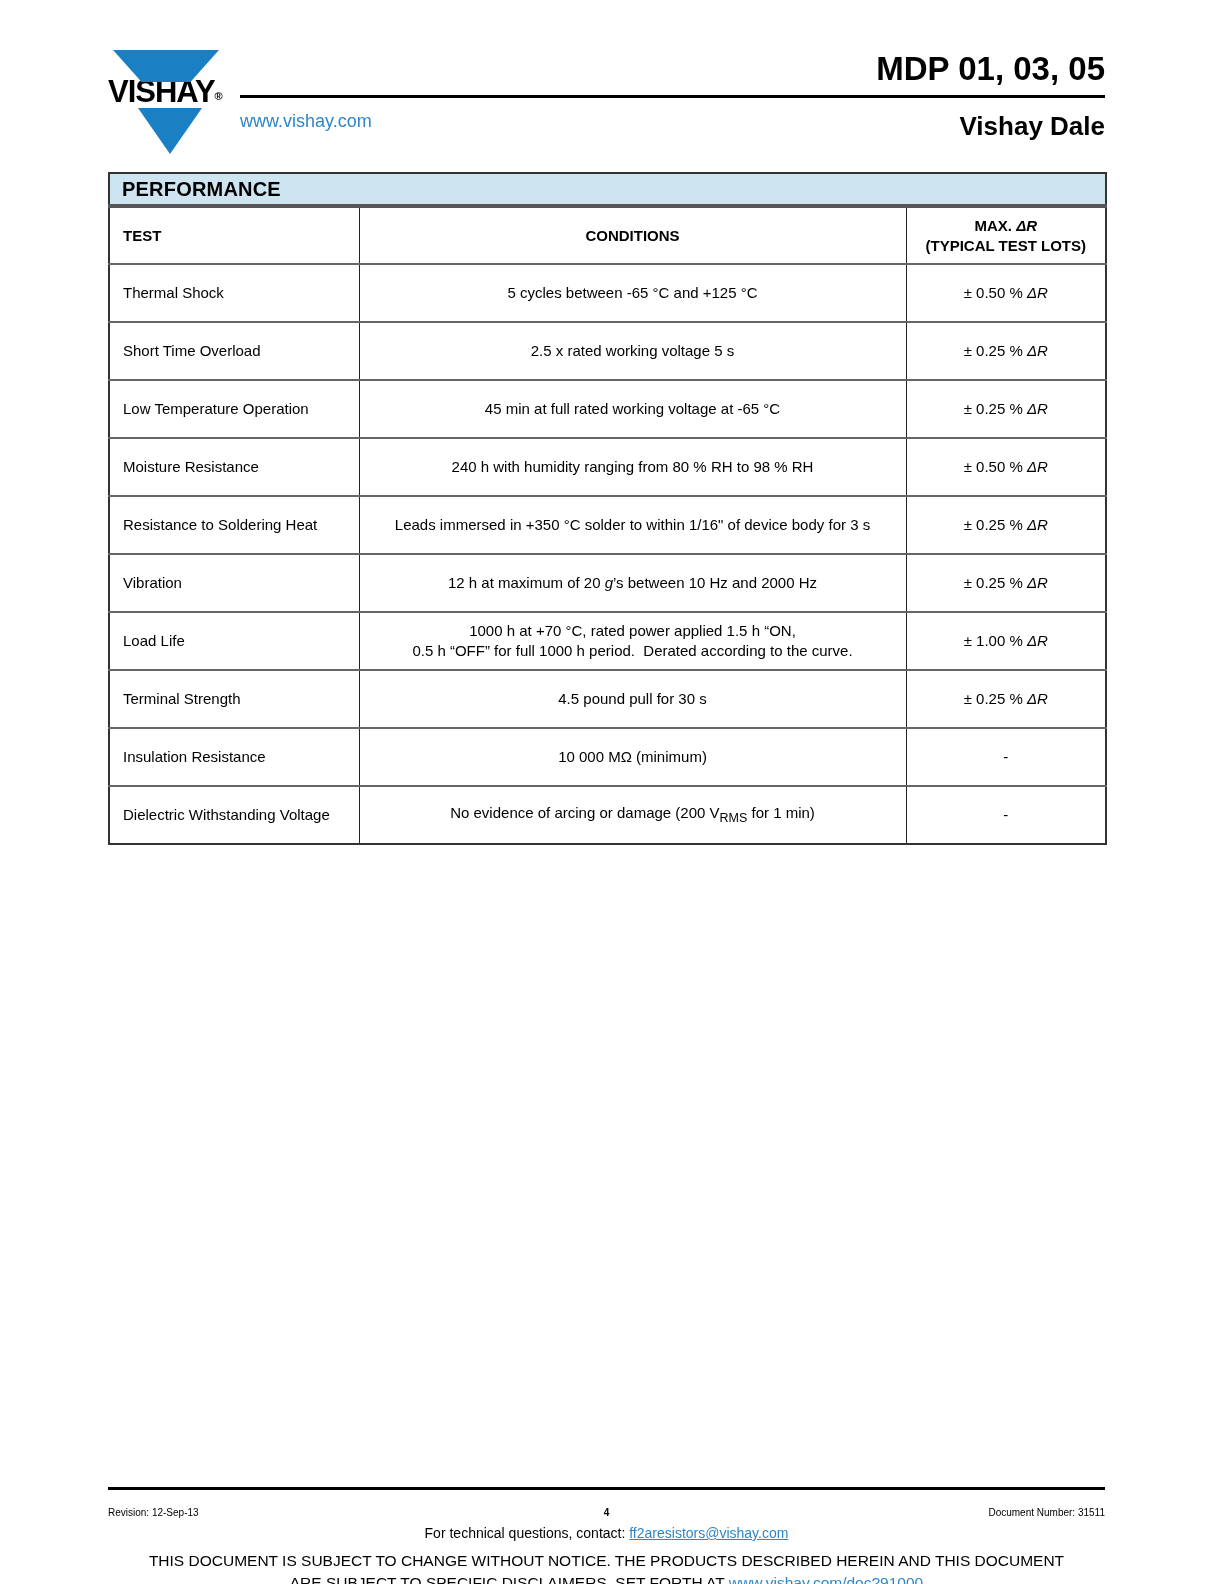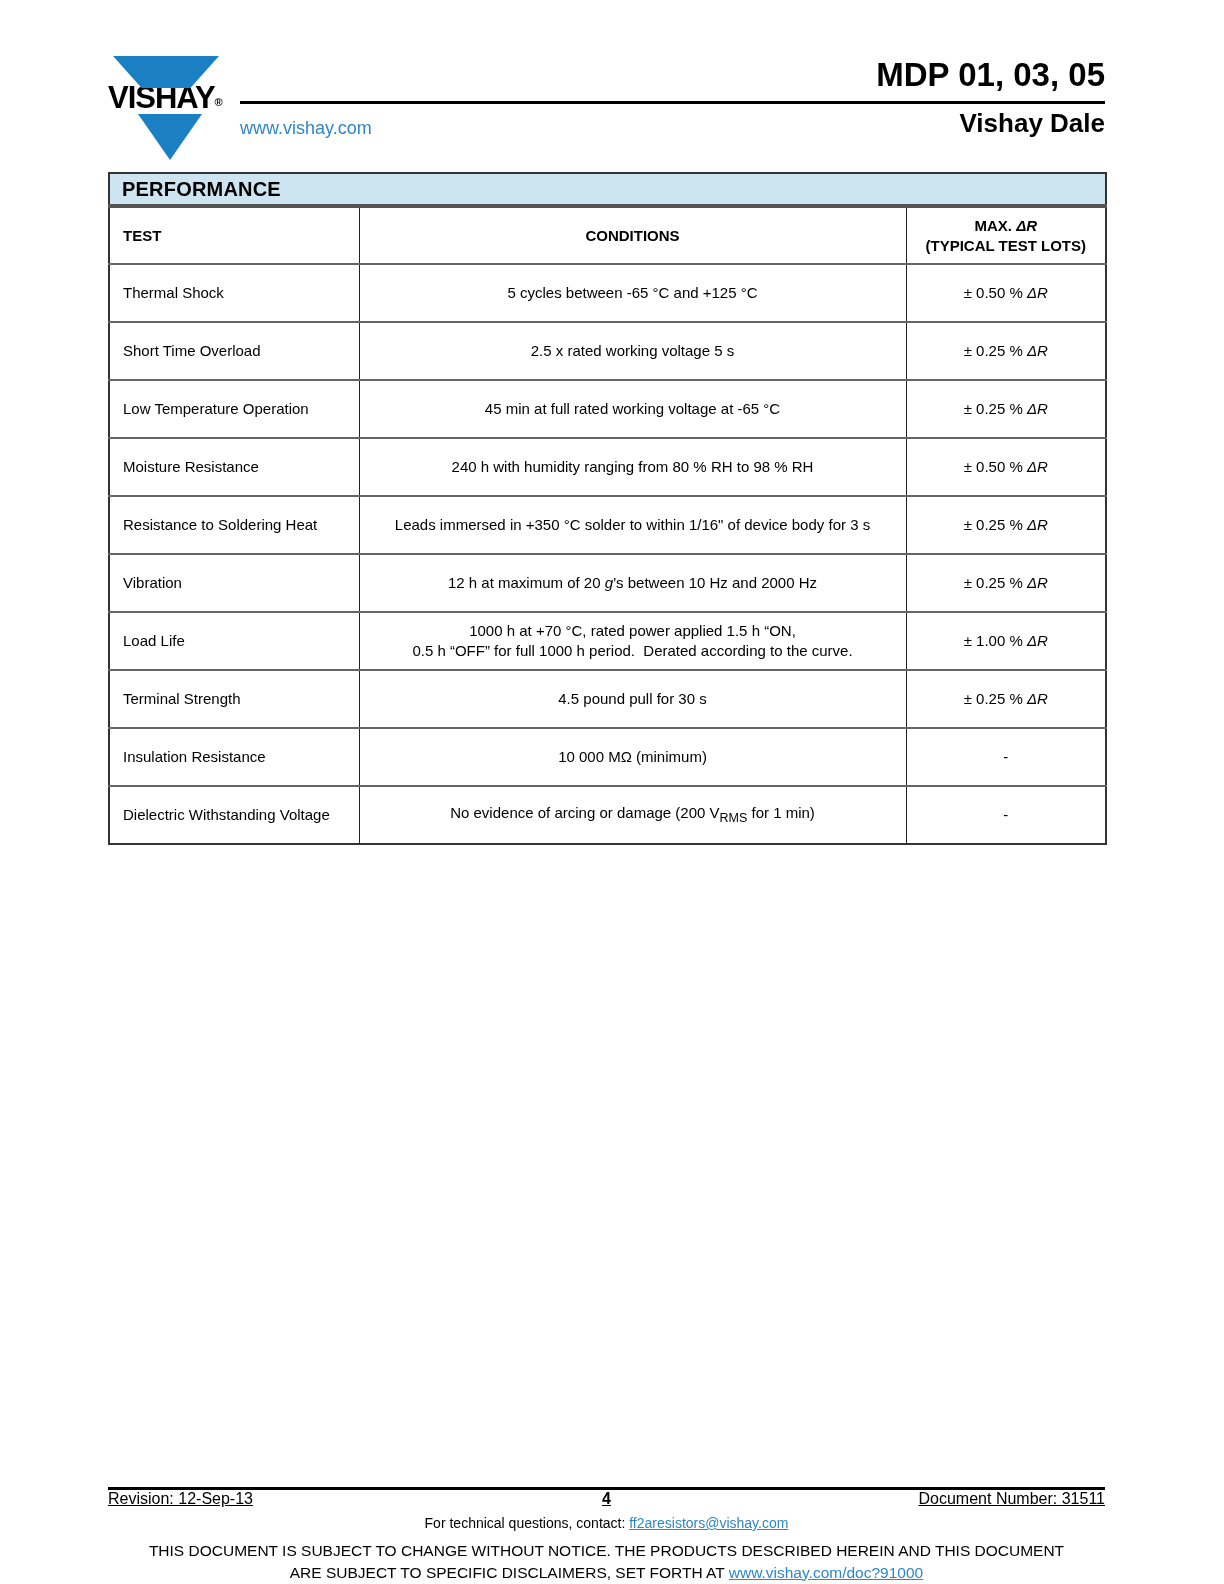--- a/index.html
+++ b/index.html
@@ -3,30 +3,30 @@
 <meta charset="utf-8">
 <style>
   html,body{margin:0;padding:0;background:#e8e8e8;}
   .page{
     position:relative;width:1224px;height:1584px;background:#ffffff;
     font-family:"Liberation Sans","DejaVu Sans",sans-serif;color:#000;
     margin:0 auto;overflow:hidden;
   }
 
   
-  .header{position:absolute;left:108px;top:56px;right:119px;height:100px;}
+  .header{position:absolute;left:108px;top:50px;right:119px;height:100px;}
   .logo{position:absolute;left:0;top:0;width:150px;}
   .logo-top{width:106px;height:32px;background:#1b7fc4;clip-path:polygon(0 0,100% 0,73% 100%,27% 100%);margin-left:5px;}
   .logo-word{font-weight:bold;font-size:31px;line-height:1.0;letter-spacing:-1px;margin-top:-6px;white-space:nowrap;}
   .logo-word .reg{font-size:11px;vertical-align:2px;}
   .logo-bottom{width:64px;height:46px;background:#1b7fc4;clip-path:polygon(0 0,100% 0,50% 100%);margin-left:30px;margin-top:1px;}
   .header-right{margin-left:132px;}
   .doc-title{text-align:right;font-size:33px;font-weight:bold;letter-spacing:0;padding-bottom:7px;}
   .header-rule{border-bottom:3px solid #000;}
-  .below-rule{display:flex;justify-content:space-between;align-items:flex-end;margin-top:4px;}
+  .below-rule{display:flex;justify-content:space-between;align-items:flex-start;margin-top:13px;}
   .site-link{color:#2e86c8;font-size:18px;text-decoration:none;}
   .doc-subtitle{font-size:26px;font-weight:700;}
 
   
   table.perf{position:absolute;left:108px;top:172px;width:997px;border-collapse:collapse;table-layout:fixed;}
   table.perf col.c1{width:250px;}
   table.perf col.c2{width:547px;}
   table.perf col.c3{width:200px;}
   table.perf td,table.perf th{border-left:1px solid #222;border-right:1px solid #222;}
   tr.band td{
@@ -44,21 +44,21 @@
     font-size:15px;height:46px;vertical-align:middle;text-align:center;
     border-bottom:2px solid #666;line-height:1.35;padding:5px 8px;
   }
   table.perf tbody td.t-left{text-align:left;padding-left:13px;}
   table.perf{border:2px solid #333;}
   table.perf tbody tr:last-child td{border-bottom:2px solid #333;}
 
   
   .footer{position:absolute;left:108px;right:119px;top:1487px;}
   .footer-rule{border-top:3px solid #000;}
-  .footer-row{display:flex;margin-top:0;font-size:16px;text-decoration:underline;}
+  .footer-row{display:flex;margin-top:17px;font-size:10px;}
   .footer-row .fl{flex:1;text-align:left;}
   .footer-row .fc{flex:1;text-align:center;font-weight:bold;}
   .footer-row .fr{flex:1;text-align:right;}
   .contact-line{text-align:center;font-size:14px;margin-top:7px;}
   .disclaimer{text-align:center;font-size:15.5px;margin-top:9px;line-height:1.4;}
   a.link{color:#2e86c8;text-decoration:underline;cursor:pointer;}
 </style>
 </head>
 <body>
 

